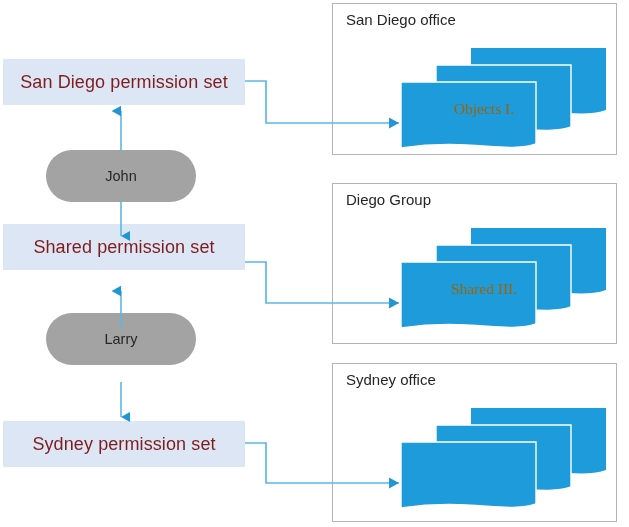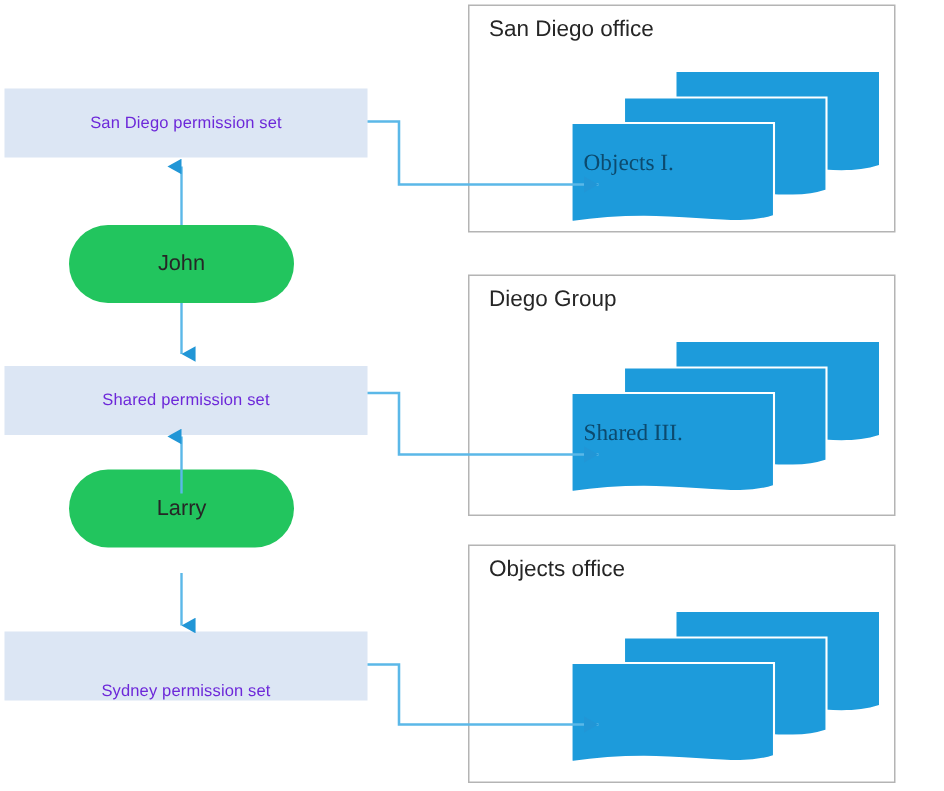--- a/index.html
+++ b/index.html
@@ -25,54 +25,54 @@
     left: 3px;
     width: 242px;
     height: 46px;
     background: #dce6f4;
     display: flex;
     align-items: center;
     justify-content: center;
     box-sizing: border-box;
   }
   .perm-box .perm-label {
-    font-size: 11px;
-    color: #6d28d9;
+    font-size: 18px;
+    color: #7f1d1d;
     letter-spacing: .1px;
     white-space: nowrap;
   }
   #perm-sandiego { top: 59px; }
-  #perm-shared   { top: 244px; }
-  #perm-sydney   { top: 421px; align-items: flex-end; }
+  #perm-shared   { top: 224px; }
+  #perm-sydney   { top: 421px; }
 
   
   .user-pill {
     position: absolute;
     left: 46px;
     width: 150px;
     height: 52px;
-    background: #22c55e;
+    background: #a3a3a3;
     border-radius: 26px;
     display: flex;
     align-items: center;
     justify-content: center;
     box-sizing: border-box;
   }
   .user-pill .user-label {
     font-size: 14.5px;
     color: #262626;
     white-space: nowrap;
   }
   #user-john  { top: 150px; }
   #user-larry { top: 313px; }
 
   
   .group-panel {
     position: absolute;
-    left: 312px;
+    left: 332px;
     width: 285px;
     background: #ffffff;
     border: 1px solid #b4b4b4;
     box-sizing: border-box;
     padding-left: 34px;
   }
   #panel-sandiego { top: 3px;   height: 152px; }
   #panel-shared   { top: 183px; height: 161px; }
   #panel-sydney   { top: 363px; height: 159px; }
 
@@ -92,24 +92,24 @@
     top: 44px;
     width: 205px;
     height: 100px;
   }
   .obj-stack svg { display: block; overflow: visible; }
   .obj-label {
     position: absolute;
     left: 8px;
     top: 52px;
     width: 150px;
-    text-align: left;
+    text-align: center;
     font-family: "Liberation Serif", serif;
     font-size: 15.5px;
-    color: #0c4a6e;
+    color: #a16207;
     white-space: nowrap;
   }
 
   
   #connectors {
     position: absolute;
     left: 0;
     top: 0;
     width: 629px;
     height: 527px;
@@ -171,21 +171,21 @@
         </g>
         <g>
           <path d="M0 34 H135 V96 C105 106 70 90 0 100 Z" fill="#1d9bdb" stroke="#ffffff" stroke-width="1.4"></path>
         </g>
       </svg>
       <span class="obj-label">Shared III.</span>
     </div>
   </div>
 
   <div class="group-panel" id="panel-sydney">
-    <span class="panel-title">Objects office</span>
+    <span class="panel-title">Sydney office</span>
     <div class="obj-stack">
       <svg width="205" height="100" viewBox="0 0 205 100" aria-hidden="true">
         <g>
           <path d="M70 0 H205 V62 C175 72 140 56 70 66 Z" fill="#1d9bdb"></path>
         </g>
         <g>
           <path d="M35 17 H170 V79 C140 89 105 73 35 83 Z" fill="#1d9bdb" stroke="#ffffff" stroke-width="1.4"></path>
         </g>
         <g>
           <path d="M0 34 H135 V96 C105 106 70 90 0 100 Z" fill="#1d9bdb" stroke="#ffffff" stroke-width="1.4"></path>

